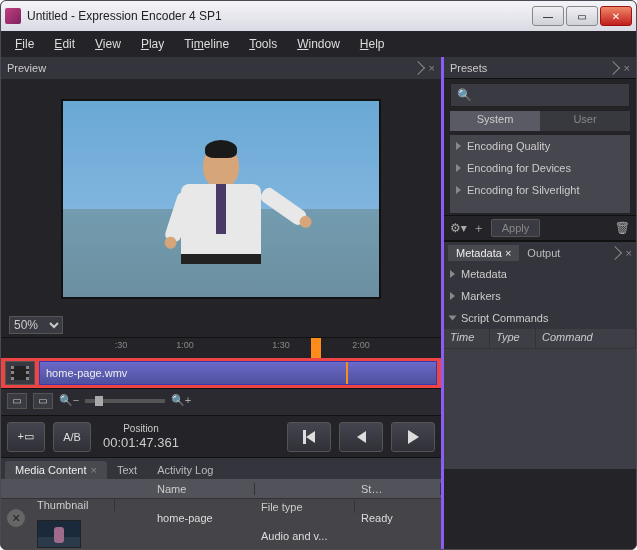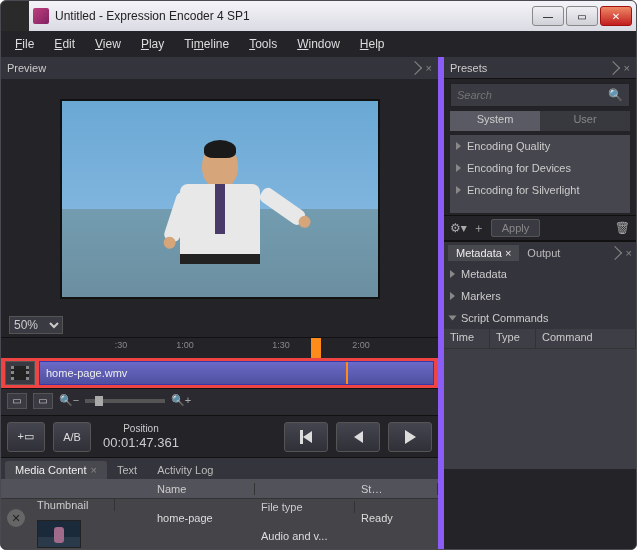--- a/index.html
+++ b/index.html
@@ -1,28 +1,28 @@
 <!DOCTYPE html>
 <html><head>
 <meta charset="utf-8">
 <style>
 * { margin: 0; padding: 0; box-sizing: border-box; font-family: "Segoe UI", Tahoma, sans-serif; }
 body { background: #fff; width: 637px; height: 550px; overflow: hidden; }
 .window { width: 637px; height: 550px; background: #2a2a2a; border: 1px solid #4a4a52; border-radius: 6px; overflow: hidden; display: flex; flex-direction: column; }
-.titlebar { height: 30px; background: linear-gradient(#f4f4f8,#dadae4); display: flex; align-items: center; padding: 0 4px; margin-left: 28px; }
+.titlebar { height: 30px; background: linear-gradient(#f4f4f8,#dadae4); display: flex; align-items: center; padding: 0 4px; }
 .titlebar .app-icon { width: 16px; height: 16px; background: linear-gradient(135deg,#c04080,#802060); border-radius: 2px; margin-right: 6px; }
 .titlebar .title { font-size: 12px; color: #222; flex: 1; }
 .win-controls { display: flex; gap: 2px; }
 .win-btn { width: 32px; height: 20px; border: 1px solid #888; border-radius: 3px; display:flex;align-items:center;justify-content:center; font-size:10px; cursor:pointer; background:linear-gradient(#f0f0f4,#d0d0d8);}
 .win-btn.close { background: linear-gradient(#e86,#c21e1e); border-color:#a01010; color:#fff;}
 .menubar { height: 26px; background: #232328; display:flex; align-items:center; padding: 0 6px; gap: 4px; }
 .menubar span { font-size: 12px; color: #ddd; padding: 2px 8px; cursor:pointer; }
 .menubar span u { text-decoration: underline; }
 .body { flex:1; display:flex; background:#232328; overflow:hidden; }
-.left { flex:1; display:flex; flex-direction:column; border-right:6px solid #8b5cf6; }
+.left { flex:1; display:flex; flex-direction:column; border-right:3px solid #8b5cf6; }
 .right { width: 192px; display:flex; flex-direction:column; }
 .panel-header { height: 22px; background:#34343c; color:#ccc; font-size:11px; display:flex; align-items:center; padding:0 6px; border-bottom:1px solid #111; }
 .panel-header .spacer { flex:1; }
 .pin { width:10px; height:10px; display:inline-block; transform:rotate(45deg); border:1px solid #888; border-left:none; border-bottom:none;}
 .close-x { font-size:11px; color:#888; margin-left:6px; cursor:pointer;}
 .preview { flex:1; background:#242428; display:flex; flex-direction:column; }
 .preview-hdr { height:22px; background:#34343c; display:flex; align-items:center; padding:0 6px; font-size:11px; color:#ccc;}
 .preview-hdr .spacer{flex:1;}
 .video-area { flex:1; display:flex; align-items:center; justify-content:center; background:#242428; padding:8px 0 2px 0;}
 .video-frame { width: 320px; height: 200px; background: linear-gradient(180deg,#6aa8d4 0%, #7fb5de 55%, #739cb0 55%, #6b8fa0 100%); position:relative; border:2px solid #111;}
@@ -90,21 +90,21 @@
 .preset-actions { height:26px; display:flex; align-items:center; padding:0 6px; gap:6px; border-top:1px solid #111; border-bottom:1px solid #111; margin-top:2px;}
 .gear,.plus,.trash{color:#aaa;font-size:12px;cursor:pointer;}
 .apply-btn { height:18px; padding:0 10px; background:#3a3a42; border:1px solid #555; color:#888; font-size:11px; border-radius:2px;}
 .right .section-hdr { height:22px; background:#34343c; color:#ccc; font-size:11px; display:flex; align-items:center; padding:0 6px;}
 .right .section-hdr .exp { margin-right:6px;}
 .meta-tabs { height:22px; background:#34343c; display:flex; align-items:center; font-size:11px; color:#bbb; padding:0 4px; border-top:1px solid #111;}
 .meta-tabs .tab{padding:2px 8px;cursor:pointer;}
 .meta-tabs .tab.active{background:#48484f;color:#eee;}
 .meta-tabs .spacer{flex:1;}
 .script-table{font-size:11px;color:#ccc;}
-.script-table .hdr{display:flex;height:20px;border-bottom:1px solid #333;background:#3e3e46;}
+.script-table .hdr{display:flex;height:20px;border-bottom:1px solid #333;background:#3e3e46;font-style:italic;}
 .script-table .hdr div{padding:2px 6px;border-right:1px solid #333;}
 .sc-time{width:46px;}.sc-type{width:46px;}.sc-cmd{flex:1;}
 .script-body{height:120px;background:#3e3e46;}
 </style>
 </head>
 <body>
 
 <div class="window">
   <div class="titlebar">
     <div class="app-icon"></div>
@@ -230,21 +230,20 @@
       </div>
     </div>
     <div class="right">
       <div class="panel-header">
         <span>Presets</span>
         <span class="spacer"></span>
         <span class="pin"></span>
         <span class="close-x">×</span>
       </div>
       <div class="search">
-        <input placeholder="Search" style="">
         <span class="mag-ico">🔍</span>
       </div>
       <div class="preset-tabs">
         <div class="active">System</div>
         <div class="inactive">User</div>
       </div>
       <div class="preset-list">
         <div class="preset-item">
             <span class="expander"></span>
             <span>Encoding Quality</span>

